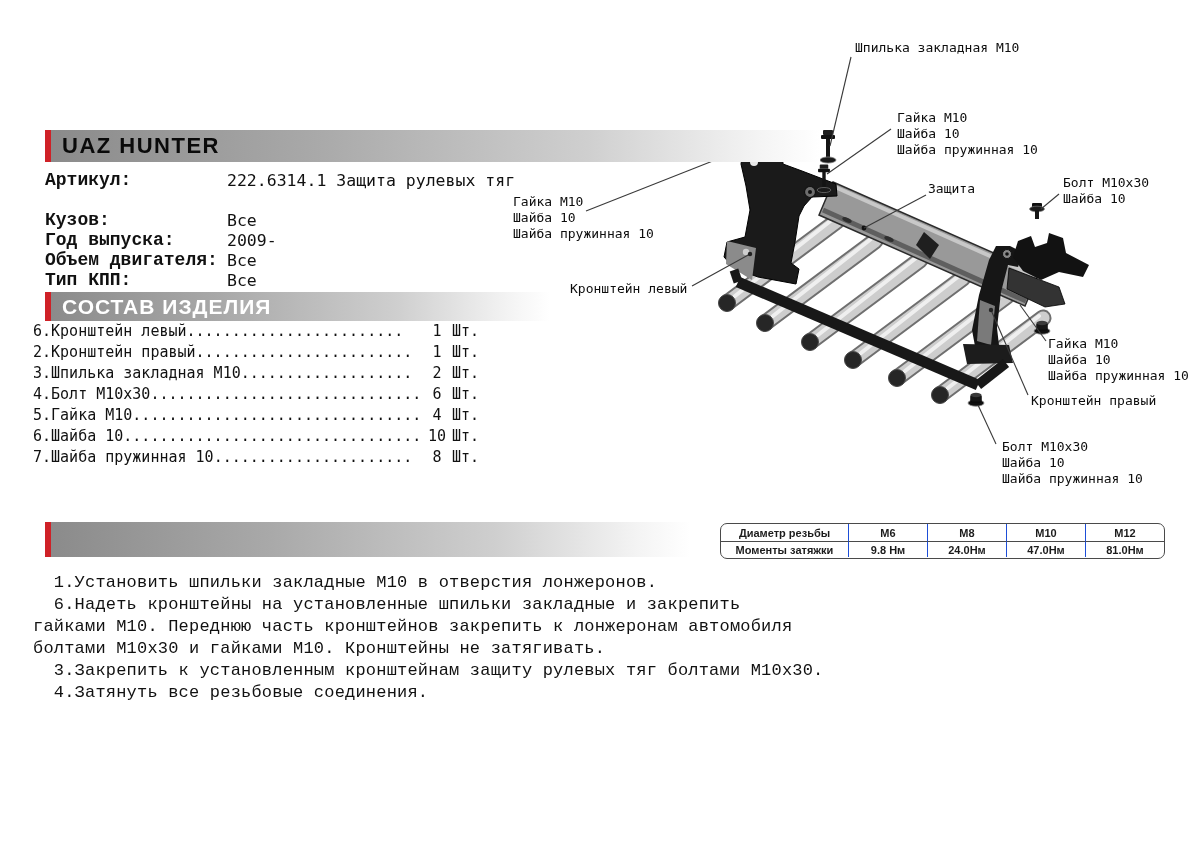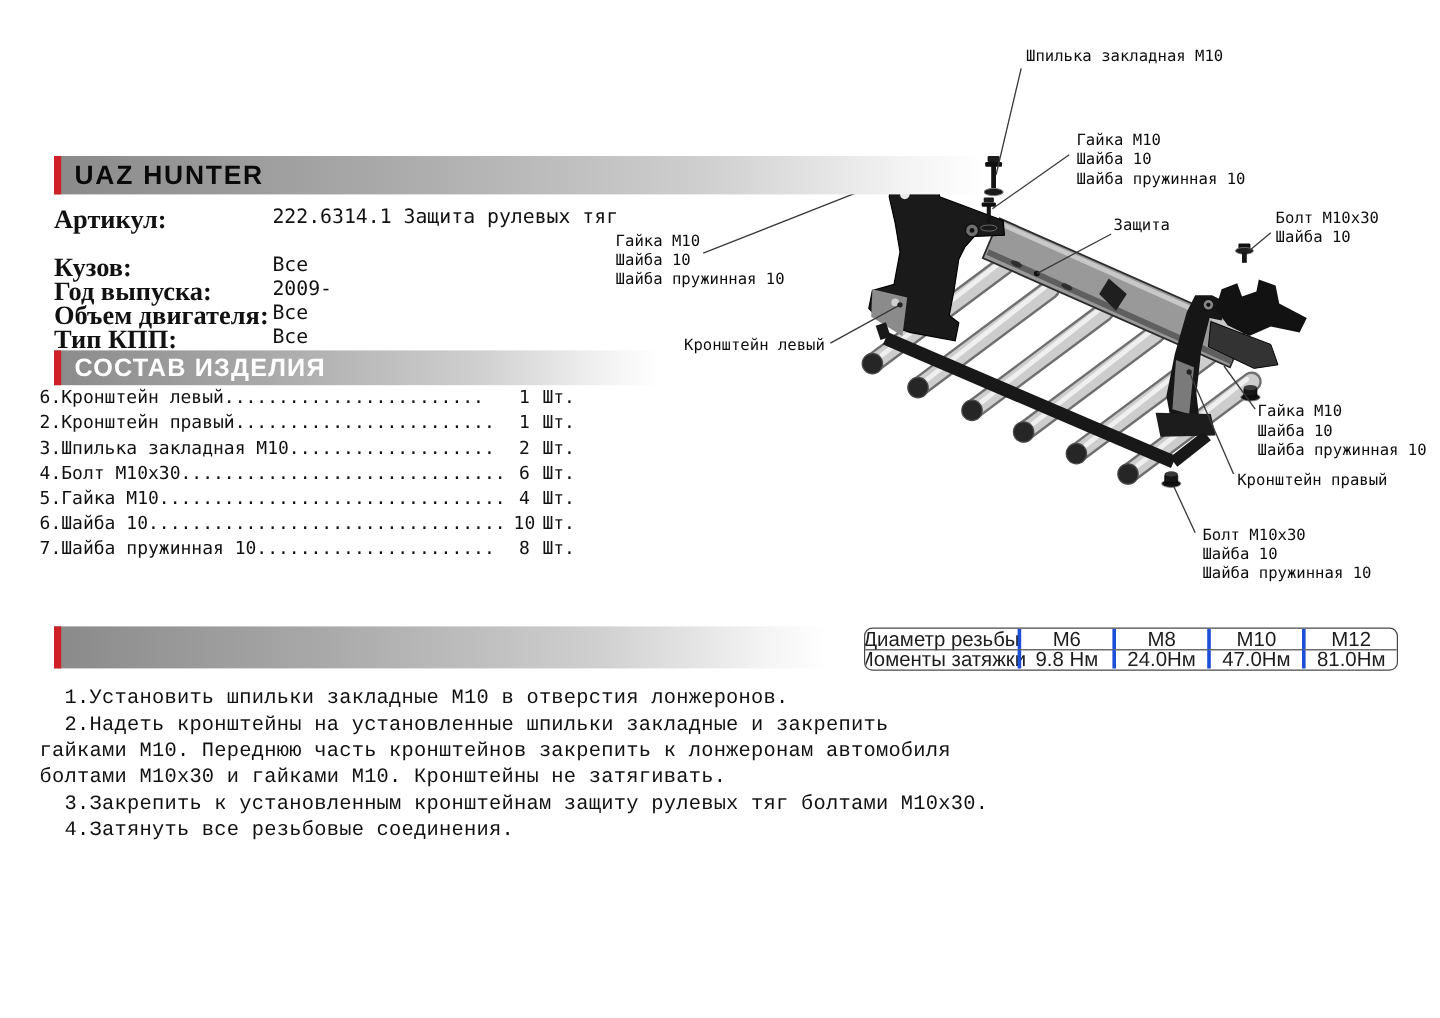--- a/index.html
+++ b/index.html
@@ -12,37 +12,37 @@
   .bar .stripe{position:absolute;left:0;top:0;width:6px;height:100%;background:#cf2127;}
   .bar .bar-text{position:absolute;left:17px;top:0;white-space:nowrap;
        font-family:"Liberation Sans",sans-serif;font-weight:bold;}
   #uaz-bar{top:130px;width:775px;height:32px;}
   #uaz-bar .bar-text{line-height:32px;font-size:22px;letter-spacing:1.5px;color:#0a0a0a;}
   #sostav-bar{top:292px;width:505px;height:29px;}
   #sostav-bar .bar-text{line-height:29px;font-size:21px;letter-spacing:1px;color:#ffffff;}
   #instr-bar{top:522px;width:645px;height:35px;}
   #instr-bar .bar-text{line-height:35px;font-size:21px;letter-spacing:0.5px;color:#ffffff;}
   
-  .spec-label{position:absolute;left:45px;font-family:Liberation Serif, serif;
-       font-weight:bold;font-size:22px;white-space:nowrap;}
+  .spec-label{position:absolute;left:45px;font-family:Liberation Mono, monospace;
+       font-weight:bold;font-size:18px;white-space:nowrap;}
   .spec-value{position:absolute;left:227px;font-size:16.5px;white-space:nowrap;}
   
   .part-row{position:absolute;left:33px;width:480px;height:21px;font-size:15px;white-space:nowrap;}
   .part-name,.part-dots{display:inline;}
   .part-qty{position:absolute;left:391px;width:26px;text-align:center;}
   .part-unit{position:absolute;left:419px;}
   
   .dlabel{position:absolute;font-size:13px;line-height:16px;white-space:nowrap;color:#0d0d0d;}
   
   #torque{position:absolute;left:720px;top:523px;width:443px;height:34px;
        border:1.5px solid #4a4a4a;border-radius:7px;overflow:hidden;background:#fff;
        display:grid;grid-template-columns:127px 79px 79px 79px 79px;grid-template-rows:17px 16px;
-       font-family:"Liberation Sans",sans-serif;font-size:17px;color:#1c1c1c;}
+       font-family:"Liberation Sans",sans-serif;font-size:11px;color:#1c1c1c;font-weight:bold;}
   #torque .cell{display:flex;align-items:center;justify-content:center;white-space:nowrap;
-       border-left:3px solid #1d4ed8;border-top:1px solid #4a4a4a;}
+       border-left:1px solid #1d4ed8;border-top:1px solid #4a4a4a;}
   #torque .cell.c0{border-left:none;}
   #torque .cell.r0{border-top:none;}
   
   .instr-line{position:absolute;left:33px;font-size:17px;letter-spacing:0.2px;white-space:pre;font-family:Liberation Mono, monospace;}
 </style>
 </head>
 <body>
 
 <div id="page">
 
@@ -270,19 +270,19 @@
     <div class="cell">24.0Нм</div>
     <div class="cell">47.0Нм</div>
     <div class="cell">81.0Нм</div>
   </div>
 
   <div id="instr-bar" class="bar">
     <div class="stripe"></div>
   </div>
 
   <div class="instr-line" style="top:573px">  1.Установить шпильки закладные М10 в отверстия лонжеронов.</div>
-  <div class="instr-line" style="top:595px">  2.Надеть кронштейны на установленные шпильки закладные и закрепить</div>
+  <div class="instr-line" style="top:595px">  6.Надеть кронштейны на установленные шпильки закладные и закрепить</div>
   <div class="instr-line" style="top:617px">гайками М10. Переднюю часть кронштейнов закрепить к лонжеронам автомобиля</div>
   <div class="instr-line" style="top:639px">болтами М10х30 и гайками М10. Кронштейны не затягивать.</div>
   <div class="instr-line" style="top:661px">  3.Закрепить к установленным кронштейнам защиту рулевых тяг болтами М10х30.</div>
   <div class="instr-line" style="top:683px">  4.Затянуть все резьбовые соединения.</div>
 
 </div>
 
 </body></html>

